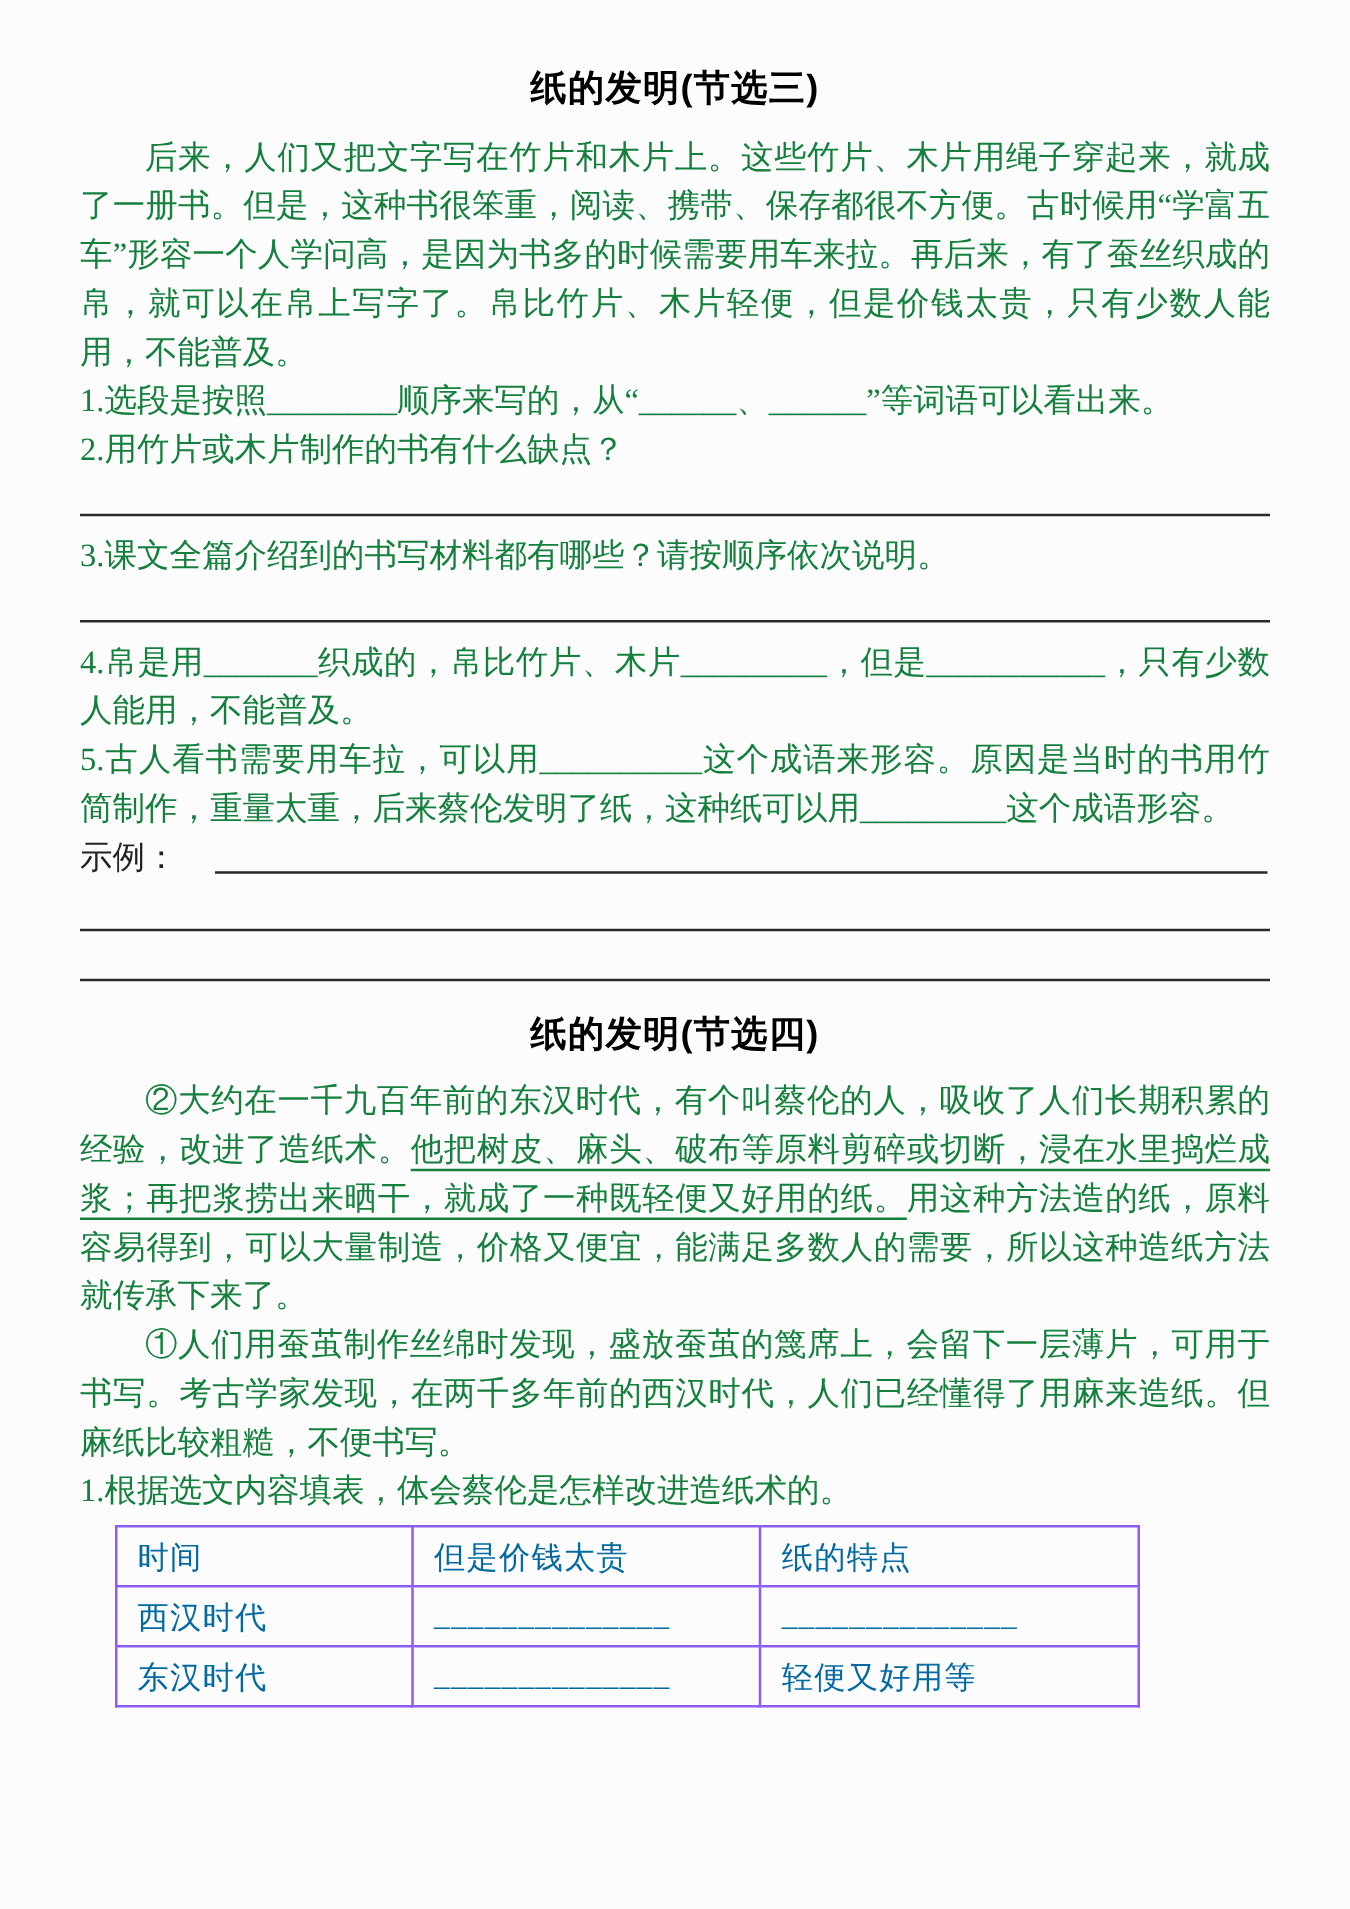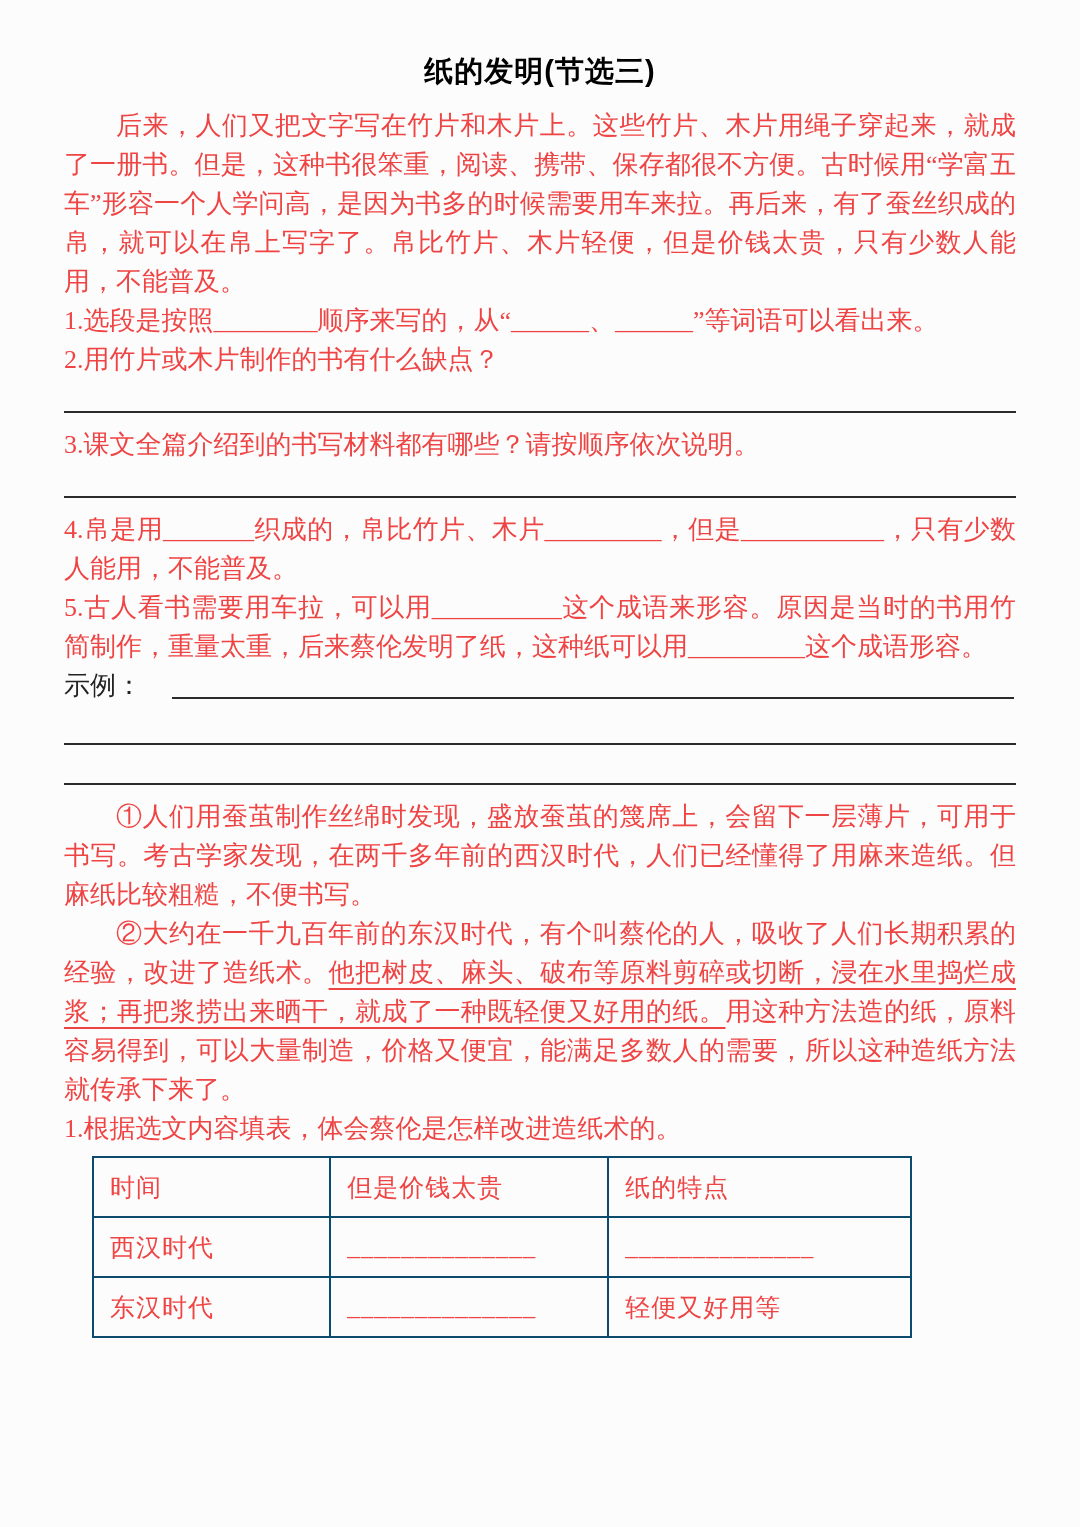--- a/index.html
+++ b/index.html
@@ -27,21 +27,21 @@
     line-height: 38px;
     color: #000000;
     letter-spacing: 1px;
   }
   .title-s4 { margin: 24px 0 14px 0; }
   .para, .question {
     margin: 0;
     font-size: 26px;
     line-height: 39px;
     text-align: justify;
-    color: #ef4444;
+    color: #15803d;
   }
   .indent { text-indent: 2em; }
   .underlined-text {
     text-decoration: underline;
     text-underline-offset: 7px;
     text-decoration-thickness: 1.5px;
   }
   .answer-line {
     height: 34px;
     border-bottom: 2px solid #2b2b2b;
@@ -62,28 +62,28 @@
     margin: 0 2px 6px 8px;
     height: 30px;
   }
   .fill-table {
     border-collapse: collapse;
     table-layout: fixed;
     width: 820px;
     margin: 8px 0 0 28px;
   }
   .fill-table th, .fill-table td {
-    border: 2px solid #0c4a6e;
+    border: 2px solid #8b5cf6;
     font-size: 25px;
     font-weight: normal;
     text-align: left;
     vertical-align: middle;
     padding: 6px 16px;
-    height: 60px;
-    color: #ef4444;
+    height: 48px;
+    color: #0369a1;
     letter-spacing: 1px;
   }
   .col-time { width: 29%; }
   .col-material { width: 34%; }
   .col-feature { width: 37%; }
   .cell-blank { color: #333; letter-spacing: 0; }
   .footer {
     margin-top: 12px;
     text-align: center;
     font-size: 21px;
@@ -111,24 +111,25 @@
 
     <div class="example-row">
       <span class="example-label">示例：</span>
       <span class="example-blank"></span>
     </div>
     <div class="answer-line" style="height:40px;"></div>
     <div class="answer-line" style="height:28px;"></div>
   </section>
 
   <section>
+    <h1 class="doc-title title-s4">纸的发明(节选四)</h1>
+
+    <p class="para indent"><span>②大约在一千九百年前的东汉时代，有个叫蔡伦的人，吸收了人们长期积累的经验，改进了造纸术。</span><span class="underlined-text">他把树皮、麻头、破布等原料剪碎或切断，浸在水里捣烂成浆；再把浆捞出来晒干，就成了一种既轻便又好用的纸。</span><span>用这种方法造的纸，原料容易得到，可以大量制造，价格又便宜，能满足多数人的需要，所以这种造纸方法就传承下来了。</span></p>
 
     <p class="para indent">①人们用蚕茧制作丝绵时发现，盛放蚕茧的篾席上，会留下一层薄片，可用于书写。考古学家发现，在两千多年前的西汉时代，人们已经懂得了用麻来造纸。但麻纸比较粗糙，不便书写。</p>
-
-    <p class="para indent"><span>②大约在一千九百年前的东汉时代，有个叫蔡伦的人，吸收了人们长期积累的经验，改进了造纸术。</span><span class="underlined-text">他把树皮、麻头、破布等原料剪碎或切断，浸在水里捣烂成浆；再把浆捞出来晒干，就成了一种既轻便又好用的纸。</span><span>用这种方法造的纸，原料容易得到，可以大量制造，价格又便宜，能满足多数人的需要，所以这种造纸方法就传承下来了。</span></p>
 
     <p class="question">1.根据选文内容填表，体会蔡伦是怎样改进造纸术的。</p>
 
     <table class="fill-table">
       <colgroup>
         <col class="col-time">
         <col class="col-material">
         <col class="col-feature">
       </colgroup>
       <tbody>

